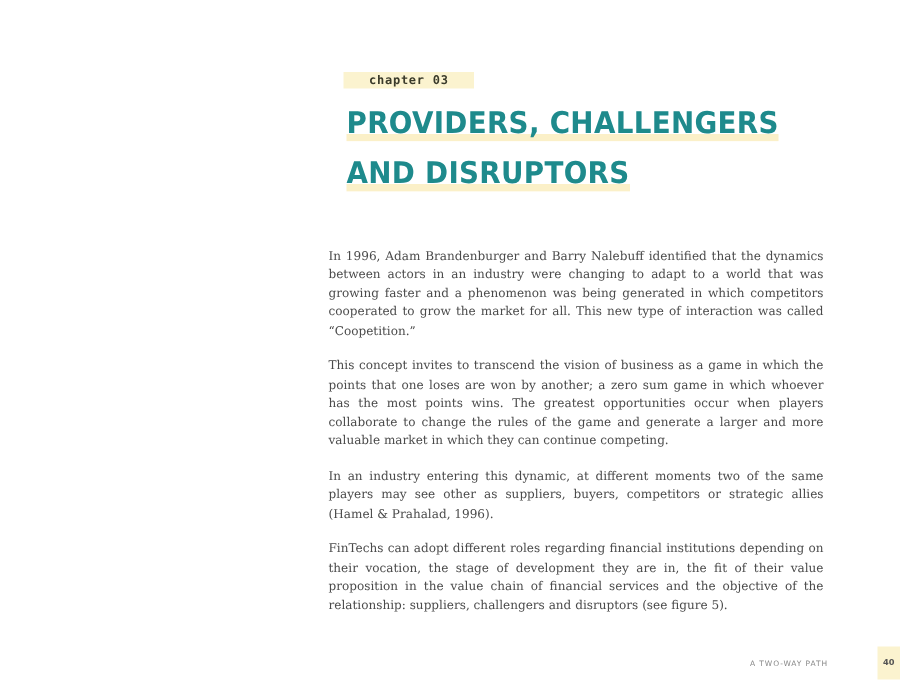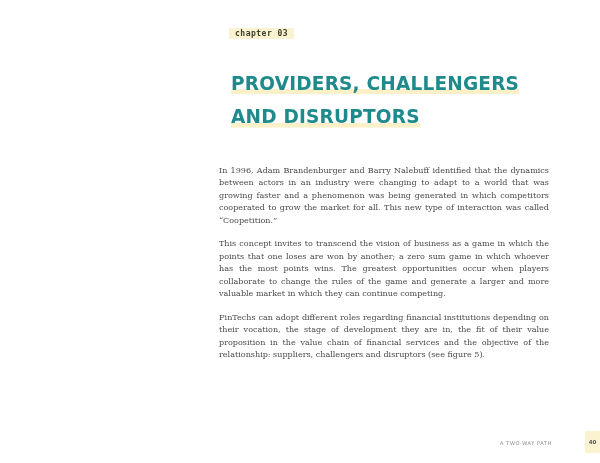--- a/index.html
+++ b/index.html
@@ -1,34 +1,35 @@
 <!DOCTYPE html>
 <html><head>
   <meta charset="utf-8">
   <style>
     html, body { margin: 0; padding: 0; }
     body { width: 600px; height: 463px; background: #ffffff; position: relative; overflow: hidden; font-family: "DejaVu Serif", serif; }
-    .chapter-tag { position: absolute; left: 229px; top: 28px; background: #fbf3cf; padding: 1px 6px; font-family: "DejaVu Sans Mono", monospace; font-weight: bold; font-size: 8px; color: #3a3a2a; letter-spacing: 0.5px; }
+    .chapter-tag { position: absolute; left: 229px; top: 48px; background: #fbf3cf; padding: 1px 17px; font-family: "DejaVu Sans Mono", monospace; font-weight: bold; font-size: 8px; color: #3a3a2a; letter-spacing: 0.5px; }
     .title { position: absolute; left: 231px; top: 66px; width: 340px; font-family: "DejaVu Sans", sans-serif; font-weight: bold; font-size: 18.5px; line-height: 31px; color: #1e8a8c; letter-spacing: 0.2px; transform: scaleY(1.08); transform-origin: left top; }
     .title .line { display: inline; background: linear-gradient(to bottom, transparent 78%, #fbf0c8 78%, #fbf0c8 100%); }
     .body { position: absolute; left: 219px; top: 165px; width: 330px; font-size: 8.05px; line-height: 12.4px; color: #4a4a4a; text-align: justify; }
     .body p { margin: 0 0 11.4px 0; }
     .footer-label { position: absolute; right: 48px; top: 440px; font-family: "DejaVu Sans", sans-serif; font-size: 5px; letter-spacing: 0.6px; color: #888; }
     .page-num { position: absolute; left: 585px; top: 431px; width: 15px; height: 22px; background: #fbf3cf; font-family: "DejaVu Sans", sans-serif; font-weight: bold; font-size: 5.5px; color: #555; display: flex; align-items: center; justify-content: center; }
   </style>
 </head>
 <body>
 
 <div class="chapter-tag">chapter 03</div>
 
 <div class="title">
   <span class="line">PROVIDERS, CHALLENGERS</span><br>
   <span class="line">AND DISRUPTORS</span>
 </div>
 
 <div class="body">
   <p>In 1996, Adam Brandenburger and Barry Nalebuff identified that the dynamics between actors in an industry were changing to adapt to a world that was growing faster and a phenomenon was being generated in which competitors cooperated to grow the market for all. This new type of interaction was called “Coopetition.”</p>
   <p>This concept invites to transcend the vision of business as a game in which the points that one loses are won by another; a zero sum game in which whoever has the most points wins. The greatest opportunities occur when players collaborate to change the rules of the game and generate a larger and more valuable market in which they can continue competing.</p>
+  <p>In an industry entering this dynamic, at different moments two of the same players may see other as suppliers, buyers, competitors or strategic allies (Hamel &amp; Prahalad, 1996).</p>
   <p>FinTechs can adopt different roles regarding financial institutions depending on their vocation, the stage of development they are in, the fit of their value proposition in the value chain of financial services and the objective of the relationship: suppliers, challengers and disruptors (see figure 5).</p>
 </div>
 
 <div class="footer-label">A TWO-WAY PATH</div>
 <div class="page-num">40</div>
 
 </body></html>

